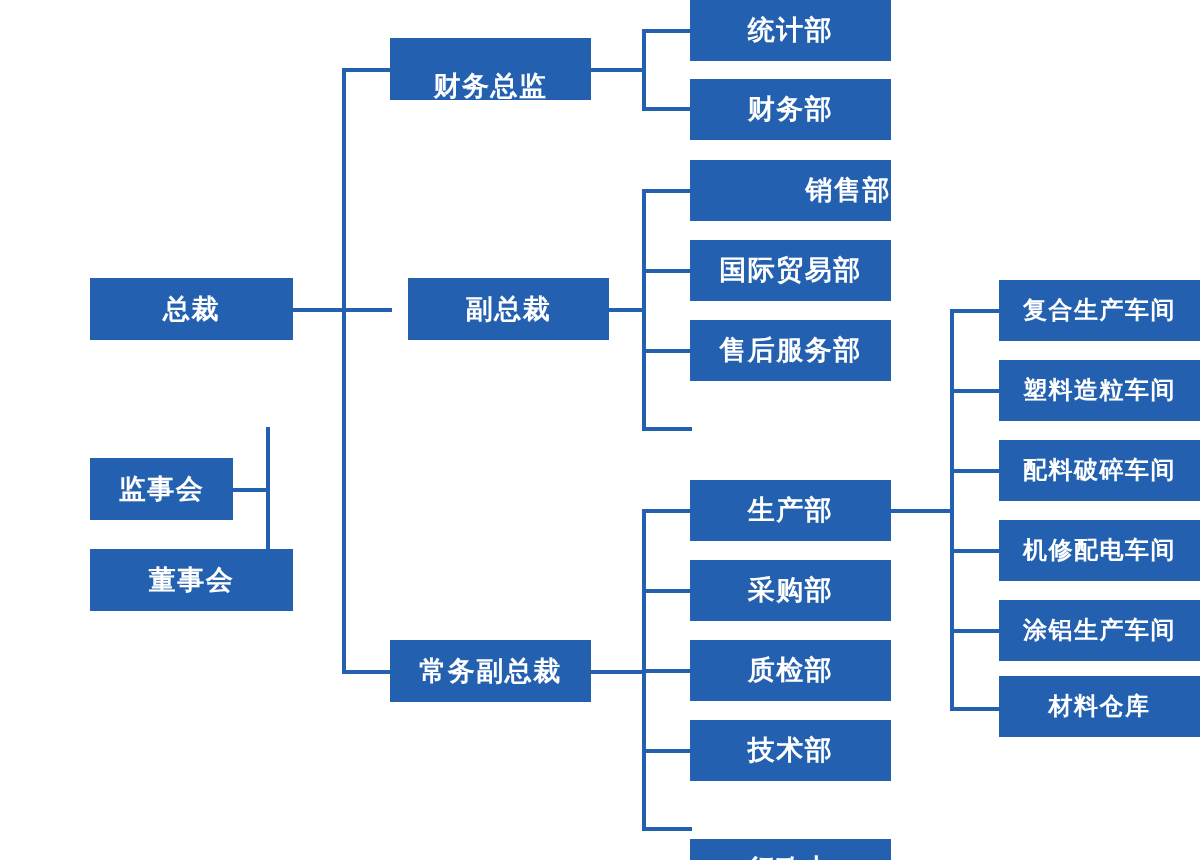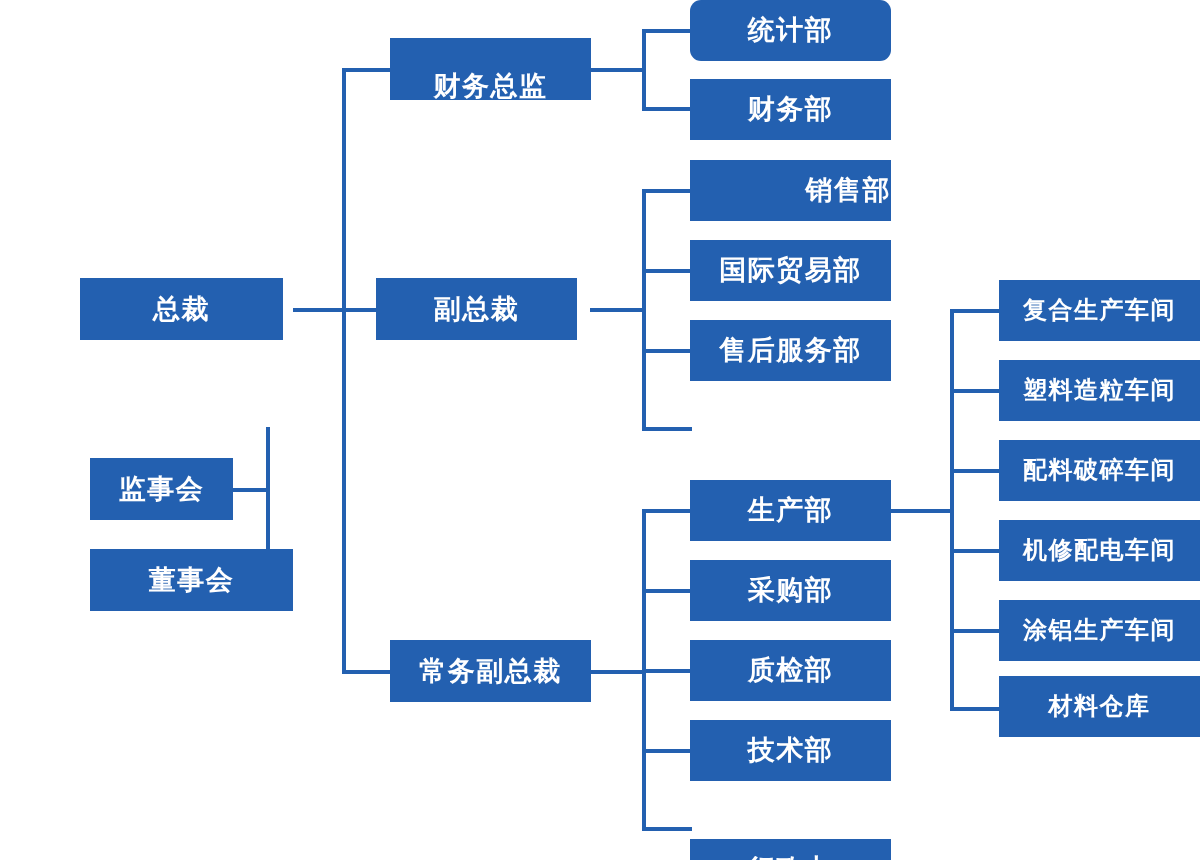--- a/index.html
+++ b/index.html
@@ -81,42 +81,42 @@
   <div class="conn conn-h" style="left:950px; top:309px; width:51px;"></div>
   <div class="conn conn-h" style="left:950px; top:389px; width:51px;"></div>
   <div class="conn conn-h" style="left:950px; top:469px; width:51px;"></div>
   <div class="conn conn-h" style="left:950px; top:549px; width:51px;"></div>
   <div class="conn conn-h" style="left:950px; top:629px; width:51px;"></div>
   <div class="conn conn-h" style="left:950px; top:707px; width:51px;"></div>
 
   <div class="conn conn-v" style="left:266px; top:427px; height:126px;"></div>
   <div class="conn conn-h" style="left:231px; top:488px; width:39px;"></div>
 
-  <div class="node" style="left:80px; top:278px; width:203px; height:62px;">
+  <div class="node" style="left:90px; top:278px; width:203px; height:62px;">
     <span class="node-label">总裁</span>
   </div>
 
   <div class="node" style="left:90px; top:458px; width:143px; height:62px;">
     <span class="node-label">监事会</span>
   </div>
   <div class="node" style="left:90px; top:549px; width:203px; height:62px;">
     <span class="node-label">董事会</span>
   </div>
 
   <div class="node" style="left:390px; top:38px; width:201px; height:62px;align-items:flex-end;">
     <span class="node-label">财务总监</span>
   </div>
-  <div class="node" style="left:376px; top:278px; width:201px; height:62px;">
+  <div class="node" style="left:408px; top:278px; width:201px; height:62px;">
     <span class="node-label">副总裁</span>
   </div>
   <div class="node" style="left:390px; top:640px; width:201px; height:62px;">
     <span class="node-label">常务副总裁</span>
   </div>
 
-  <div class="node" style="left:690px; top:0px; width:201px; height:61px;border-radius:11px;">
+  <div class="node" style="left:690px; top:0px; width:201px; height:61px;">
     <span class="node-label">统计部</span>
   </div>
   <div class="node" style="left:690px; top:79px; width:201px; height:61px;">
     <span class="node-label">财务部</span>
   </div>
 
   <div class="node" style="left:690px; top:160px; width:201px; height:61px;justify-content:flex-end;">
     <span class="node-label">销售部</span>
   </div>
   <div class="node" style="left:690px; top:240px; width:201px; height:61px;">

